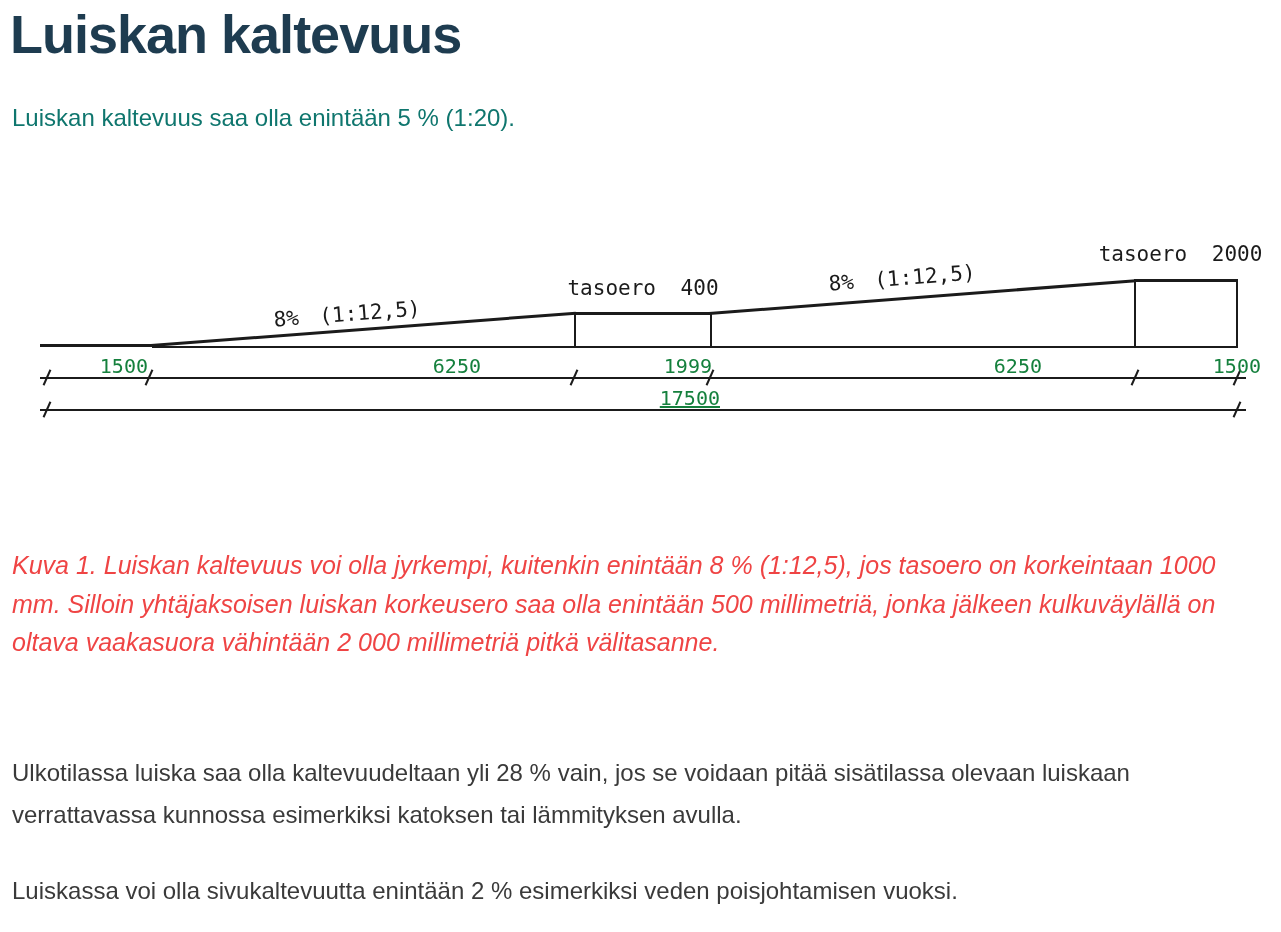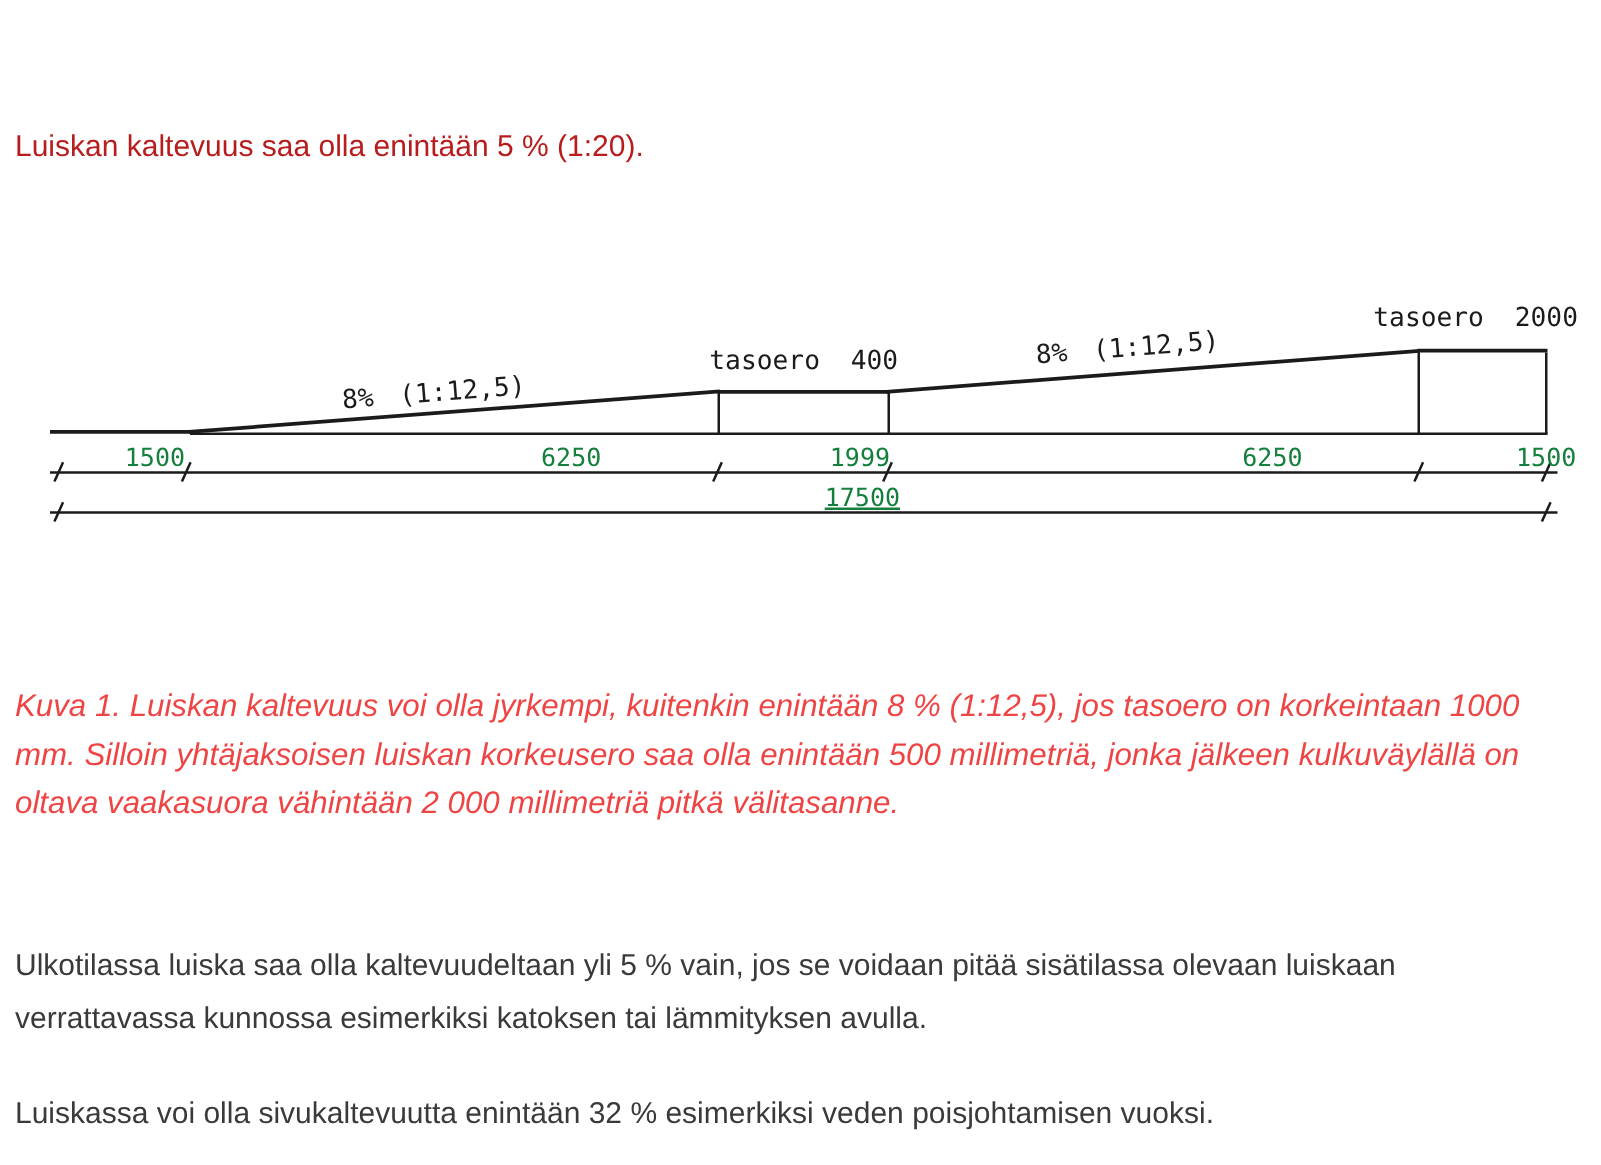--- a/index.html
+++ b/index.html
@@ -11,21 +11,21 @@
   .page { position:absolute; inset:0; }
 
   
   .page-title {
     position:absolute; left:10px; top:2px; margin:0;
     font-size:54px; font-weight:700; letter-spacing:-1px;
     color:#1e3c50; line-height:1.2;
   }
   .intro {
     position:absolute; left:12px; top:100px; margin:0;
-    font-size:24px; line-height:36px; color:#b91c1c;
+    font-size:24px; line-height:36px; color:#0f766e;
   }
   .caption {
     position:absolute; left:12px; top:546px; width:1258px; margin:0;
     font-size:25px; font-style:italic; line-height:38.5px; color:#ef4444;
   }
   .para-outdoor {
     position:absolute; left:12px; top:752px; width:1250px; margin:0;
     font-size:24px; line-height:42px; color:#3a3a3a;
   }
   .para-cross {
@@ -82,20 +82,21 @@
   .s-left  { left:272px;  top:303px; width:150px; transform:rotate(-4.5deg); }
   .s-right { left:827px;  top:267px; width:150px; transform:rotate(-4.5deg); }
   .lv-mid   { left:558px;  top:277px; width:170px; word-spacing:12px; }
   .lv-right { left:1088px; top:243px; width:185px; word-spacing:12px; }
 </style>
 </head>
 <body>
 
 <div class="page">
 
+  <h1 class="page-title">Luiskan kaltevuus</h1>
 
   <p class="intro">Luiskan kaltevuus saa olla enintään 5 % (1:20).</p>
 
   <div class="diagram">
 
     <div class="ln l-ground-left"></div>
     <div class="ln l-slope1"></div>
     <div class="ln l-plateau-mid"></div>
     <div class="ln l-slope2"></div>
     <div class="ln l-plateau-right"></div>
@@ -125,17 +126,17 @@
     <div class="dlabel d-17500">17500</div>
 
     <div class="slabel s-left">8% (1:12,5)</div>
     <div class="slabel s-right">8% (1:12,5)</div>
     <div class="slabel lv-mid">tasoero 400</div>
     <div class="slabel lv-right">tasoero 2000</div>
   </div>
 
   <p class="caption">Kuva 1. Luiskan kaltevuus voi olla jyrkempi, kuitenkin enintään 8 % (1:12,5), jos tasoero on korkeintaan 1000 mm. Silloin yhtäjaksoisen luiskan korkeusero saa olla enintään 500 millimetriä, jonka jälkeen kulkuväylällä on oltava vaakasuora vähintään 2 000 millimetriä pitkä välitasanne.</p>
 
-  <p class="para-outdoor">Ulkotilassa luiska saa olla kaltevuudeltaan yli 5 % vain, jos se voidaan pitää sisätilassa olevaan luiskaan verrattavassa kunnossa esimerkiksi katoksen tai lämmityksen avulla.</p>
+  <p class="para-outdoor">Ulkotilassa luiska saa olla kaltevuudeltaan yli 28 % vain, jos se voidaan pitää sisätilassa olevaan luiskaan verrattavassa kunnossa esimerkiksi katoksen tai lämmityksen avulla.</p>
 
-  <p class="para-cross">Luiskassa voi olla sivukaltevuutta enintään 32 % esimerkiksi veden poisjohtamisen vuoksi.</p>
+  <p class="para-cross">Luiskassa voi olla sivukaltevuutta enintään 2 % esimerkiksi veden poisjohtamisen vuoksi.</p>
 
 </div>
 
 </body></html>

